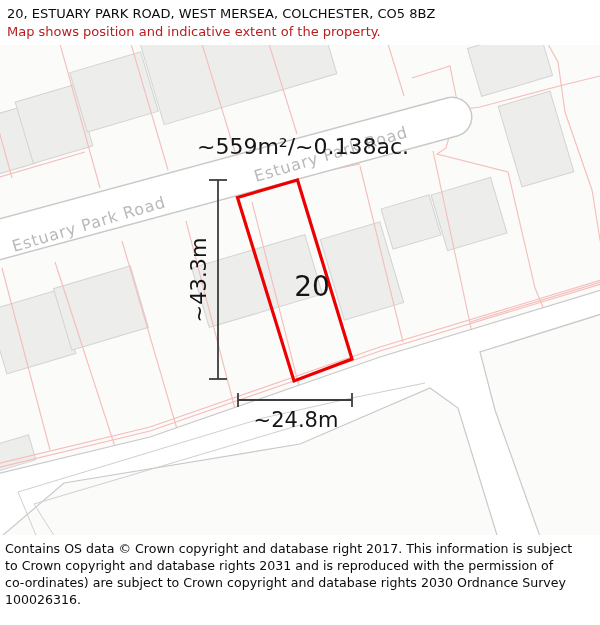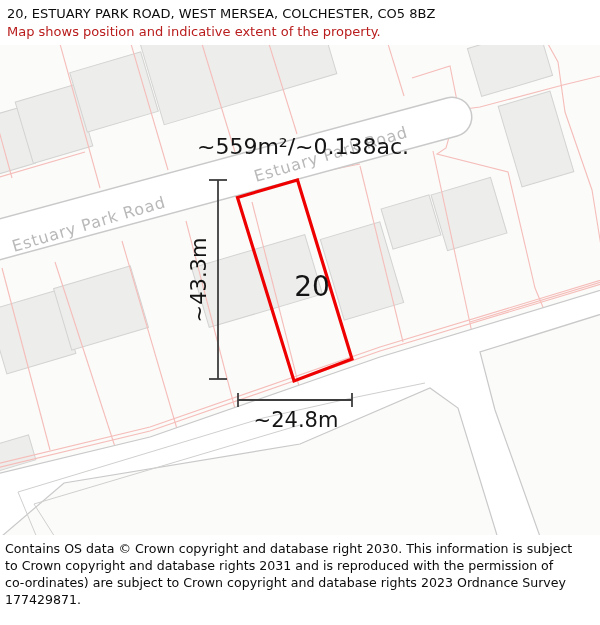--- a/index.html
+++ b/index.html
@@ -115,19 +115,19 @@
       </g>
       <text class="dim-label" text-anchor="middle" x="296" y="382">~24.8m</text>
 
       <text class="area-label" x="197" y="109">~559m²/~0.138ac.</text>
 
       <text class="plot-label" text-anchor="middle" x="312" y="251">20</text>
     </svg>
   </div>
 
   <div class="footer">
-    <div>Contains OS data © Crown copyright and database right 2030. This information is subject</div>
+    <div>Contains OS data © Crown copyright and database right 2017. This information is subject</div>
     <div>to Crown copyright and database rights 2031 and is reproduced with the permission of</div>
-    <div>co-ordinates) are subject to Crown copyright and database rights 2023 Ordnance Survey</div>
-    <div>177429871.</div>
+    <div>co-ordinates) are subject to Crown copyright and database rights 2030 Ordnance Survey</div>
+    <div>100026316.</div>
   </div>
 
 </div>
 
 </body></html>

